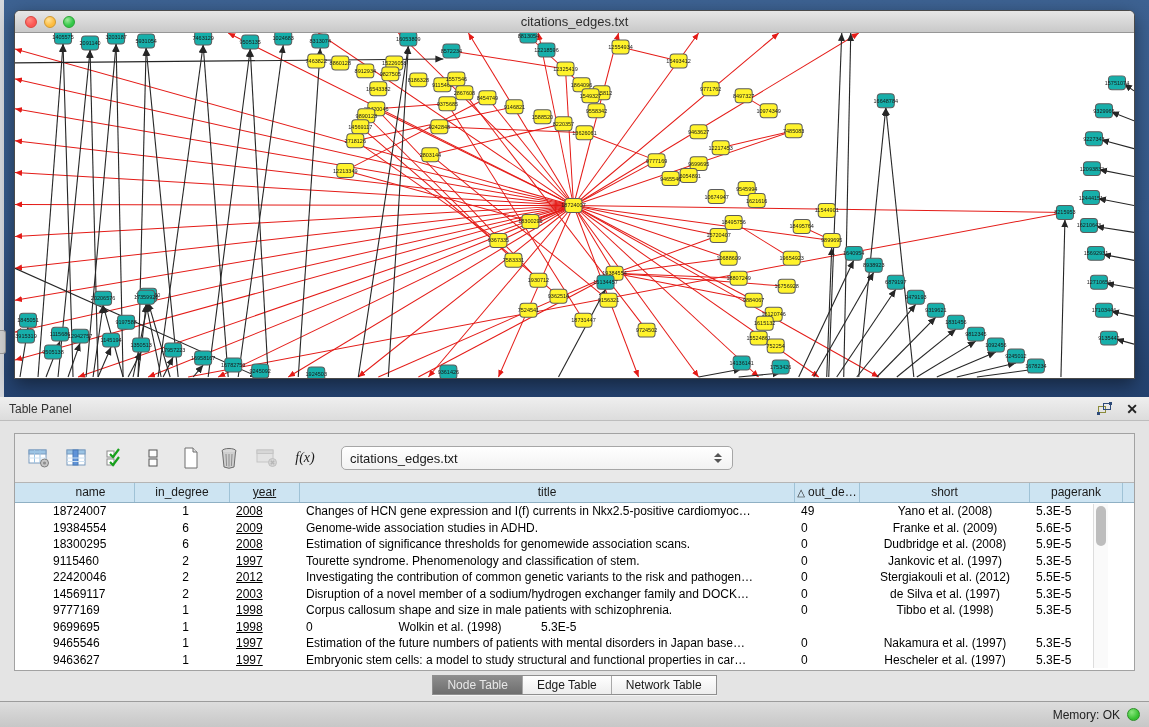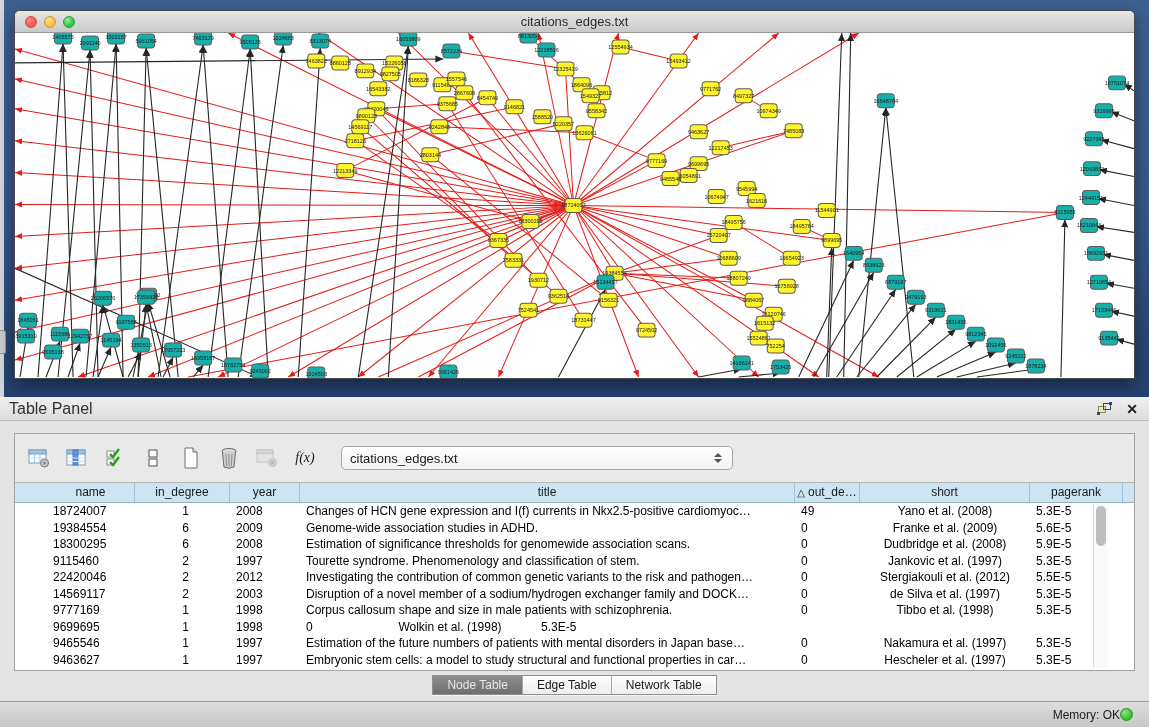--- a/index.html
+++ b/index.html
@@ -29,21 +29,21 @@
   .light.green { background:radial-gradient(circle at 35% 30%,#9ce99a,#33c748 60%); border:1px solid #27a533;}
 
   .net-canvas { position:relative; width:100%; height:345px; background:#ffffff; overflow:hidden; }
   .net-canvas svg { display:block; width:100%; height:100%; }
 
   
   .table-panel { position:relative; width:1149px; height:330px; background:#e4e4e4; }
   .panel-titlebar { position:absolute; top:0; left:0; right:0; height:24px;
     background:linear-gradient(180deg,#efefef,#dcdcdc); border-bottom:1px solid #bdbdbd;
     display:flex; align-items:center; }
-  .panel-title { font-size:16px; color:#333; padding-left:9px; }
+  .panel-title { font-size:12px; color:#333; padding-left:9px; }
   .panel-titlebar .spacer { flex:1; }
   .tb-btn { width:22px; height:18px; display:flex; align-items:center; justify-content:center;
     margin-right:6px; cursor:default; }
   .close-x { font-size:14px; font-weight:bold; color:#222; line-height:1; }
 
   .inner-panel { position:absolute; left:14px; right:14px; top:36px; height:238px;
     background:#ececec; border:1px solid #a2a2a2; }
   .toolbar { height:48px; display:flex; align-items:center; padding:0 10px; gap:10px;
     background:#e9e9e9; }
   .icon-btn { width:28px; height:26px; display:flex; align-items:center; justify-content:center;
@@ -63,39 +63,39 @@
   .table-wrap { position:absolute; left:0; right:0; top:48px; bottom:0; background:#fff;
     border-top:1px solid #b5b5b5; overflow:hidden; }
   .thead { display:flex; height:20px; background:#cde4f2; border-bottom:1px solid #8fb0c4; }
   .th { font-size:12px; color:#1a1a1a; text-align:center; line-height:19px;
     border-right:1px solid #9fc2d6; overflow:hidden; white-space:nowrap; }
   .sort-tri { font-size:10px; margin-right:3px; color:#222; }
   .rows { }
   .row { display:flex; height:16.5px; line-height:16.5px; background:#fff; }
   .cell { font-size:12px; color:#000; white-space:nowrap; overflow:hidden;
     padding-left:6px; }
-  .c0 { width:88px;margin-left:32px; } .c1 { width:95px;text-align:center; } .c2 { width:70px; } .c3 { width:495px; }
+  .c0 { width:88px;margin-left:32px; } .c1 { width:95px;text-align:center; } .c2 { width:70px;text-decoration:underline; } .c3 { width:495px; }
   .c4 { width:65px; } .c5 { width:170px; text-align:center; padding-left:0; } .c6 { width:93px; }
   .vscroll { position:absolute; right:26px; top:21px; bottom:2px; width:15px;
     background:#fafafa; border-left:1px solid #ddd; }
   .vthumb { position:absolute; top:2px; left:2px; width:10px; height:40px;
     background:#bdbdbd; border-radius:6px; }
 
   .tabs-row { position:absolute; left:0; right:0; top:278px; height:22px;
     display:flex; justify-content:center; }
   .seg { display:flex; border:1px solid #8f8f8f; border-radius:0; overflow:hidden;
     height:20px; box-shadow:0 1px 0 rgba(255,255,255,.6); }
   .seg-btn { font-size:12px; padding:0 14px; line-height:19px; color:#1a1a1a;
     background:linear-gradient(180deg,#ffffff,#ededed); border-right:1px solid #a8a8a8; }
   .seg-btn:last-child { border-right:none; }
   .seg-btn.active { background:linear-gradient(180deg,#8d8d8d,#6e6e6e); color:#e8e8e8; }
 
   .status-bar { position:absolute; left:0; right:0; bottom:0; height:26px;
     background:linear-gradient(180deg,#dddddd,#c7c7c7); border-top:1px solid #9c9c9c;
-    display:flex; align-items:center; justify-content:flex-end; padding-right:16px; }
+    display:flex; align-items:center; justify-content:flex-end; padding-right:9px; gap:7px; }
   .mem-text { font-size:12px; color:#222; }
   .mem-dot { width:13px; height:13px; border-radius:50%;
     background:radial-gradient(circle at 35% 30%,#8ae67e,#35c02f 65%); border:1px solid #2a8f25; }
 </style>
 </head>
 <body>
 
 <div class="desktop">
   <div class="desktop-left-strip"></div>
   <div class="panel-grip"></div>

